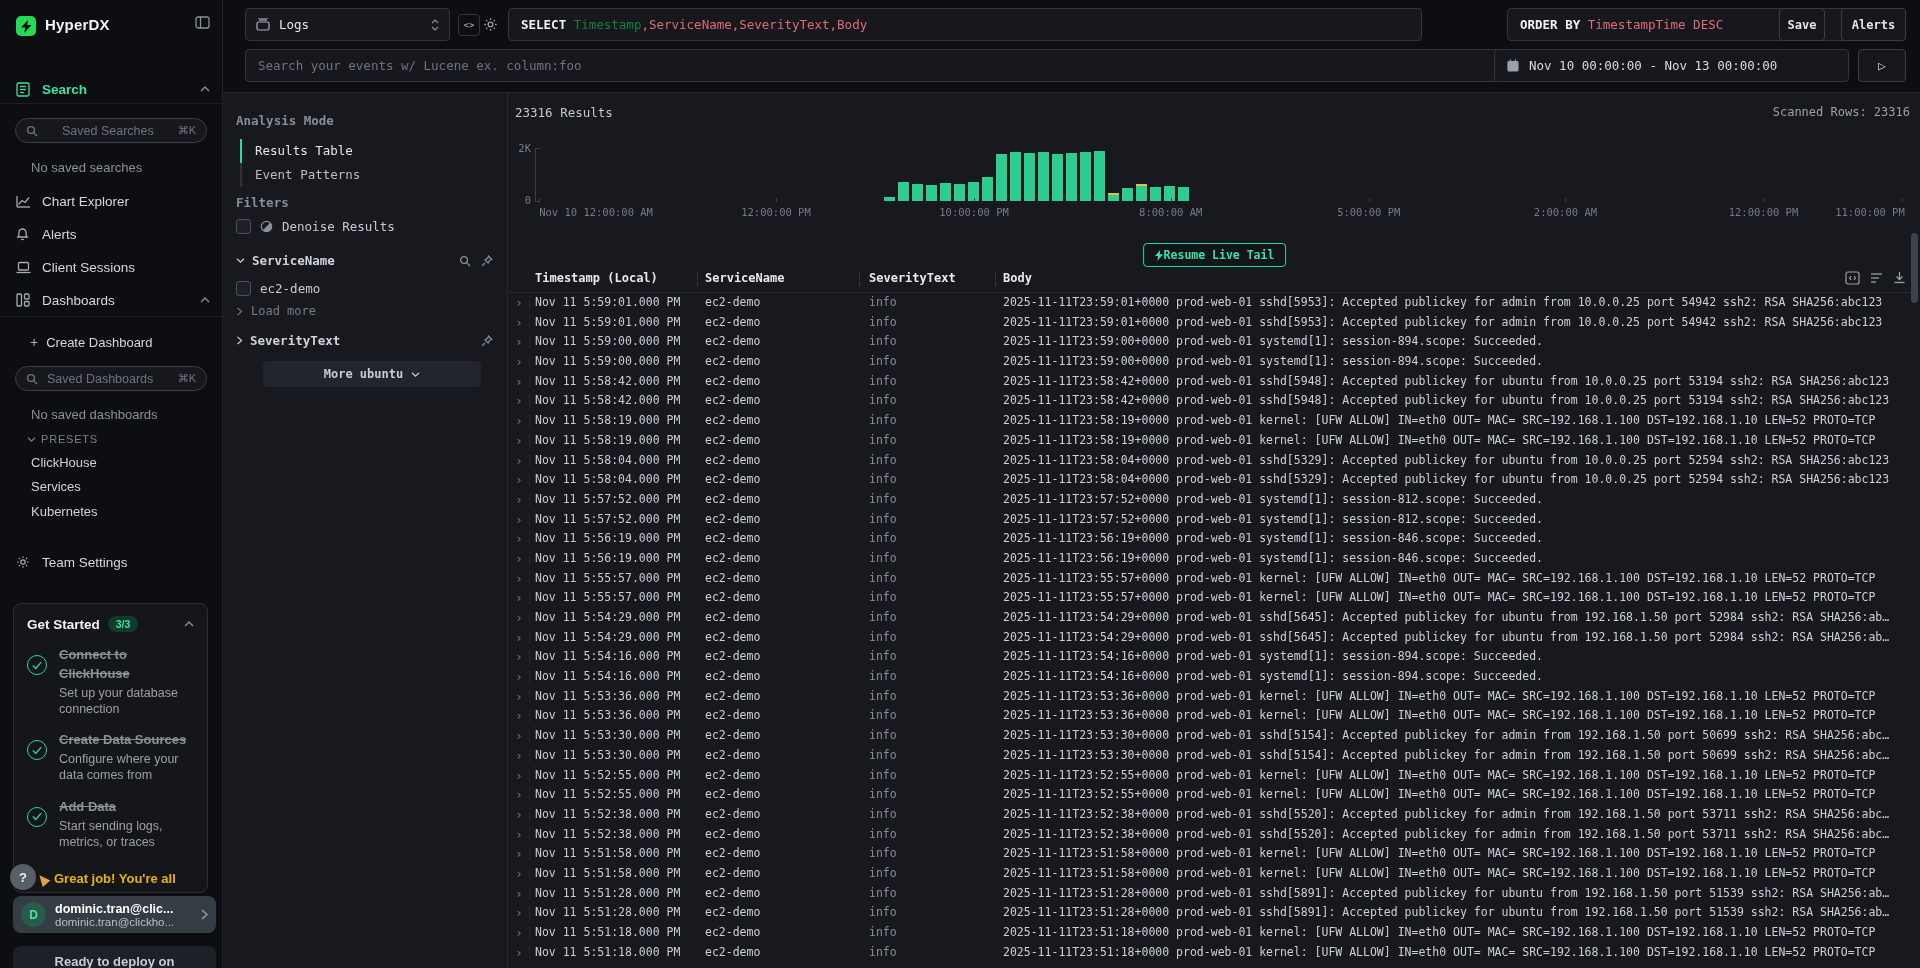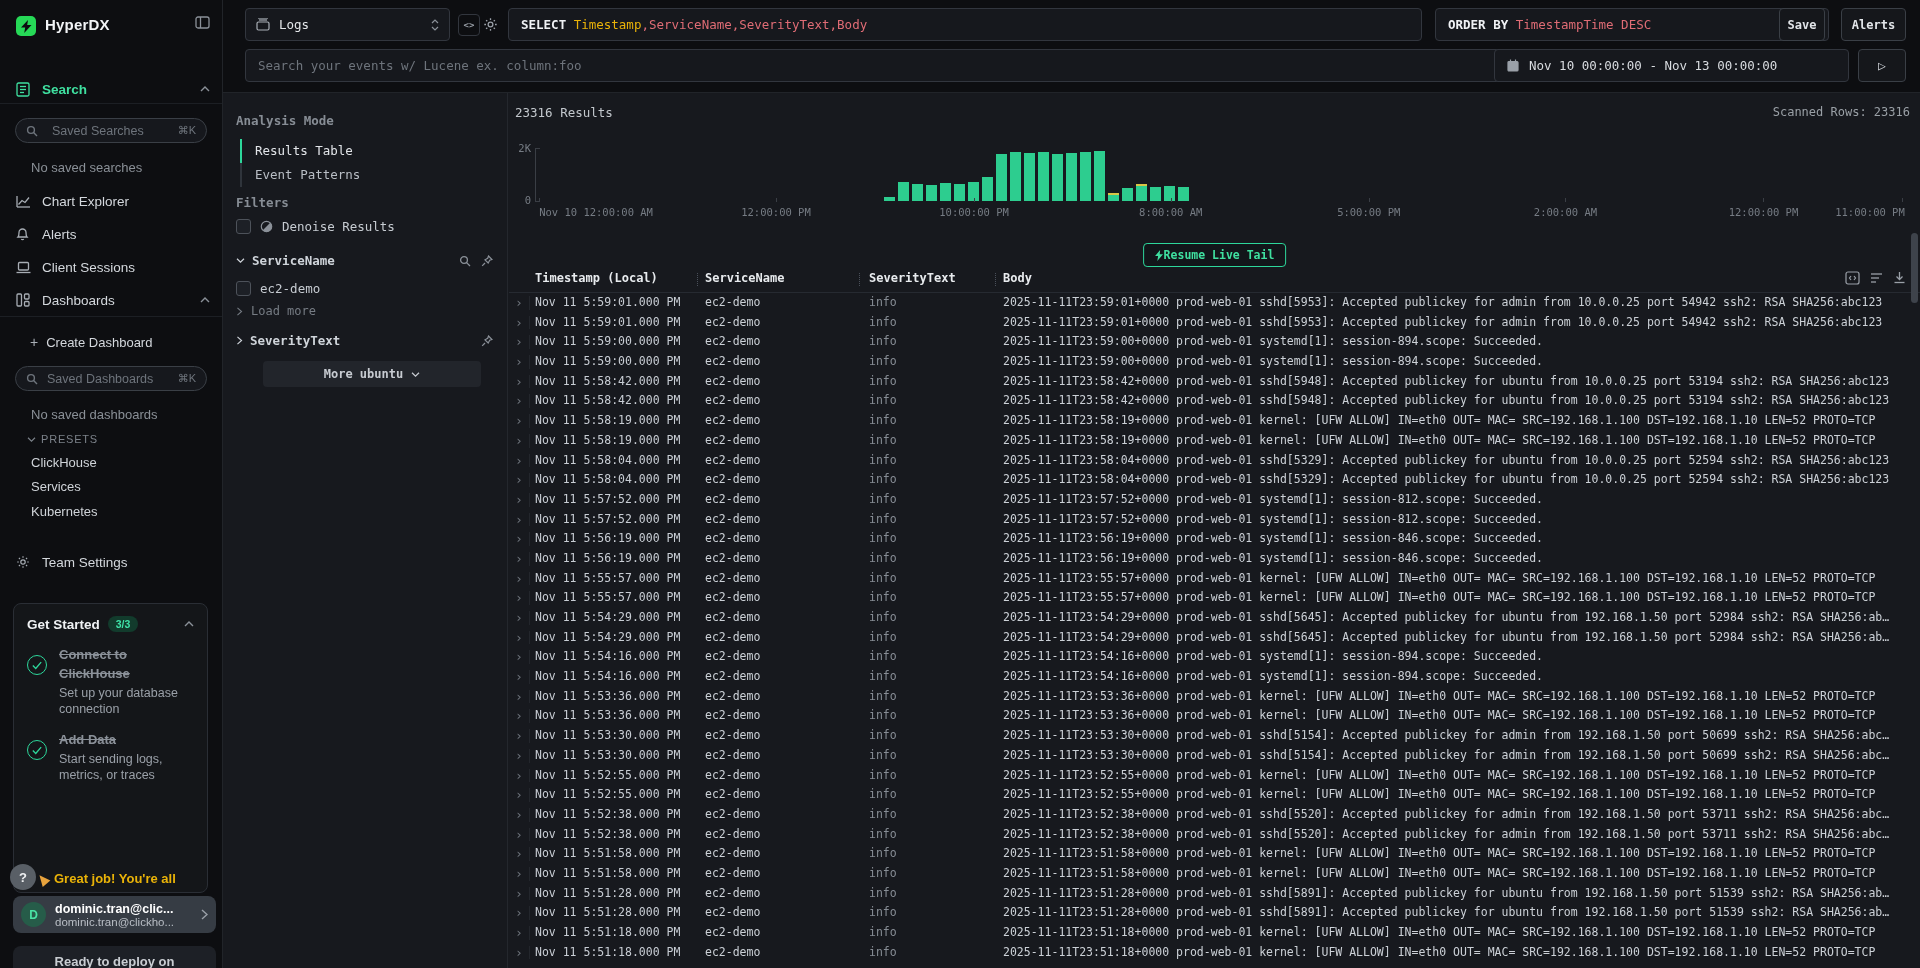--- a/index.html
+++ b/index.html
@@ -50,24 +50,24 @@
   .tb{position:absolute;box-sizing:border-box;background:#16181d;border:1px solid #32363e;border-radius:4px;display:flex;align-items:center;color:#e4e7ea;font-size:12.5px}
   .row1{top:8px;height:33px}
   .row2{top:49px;height:33px}
   .logs-select{left:22px;width:205px;padding:0 10px;cursor:pointer}
   .logs-select .lbl{margin-left:9px}
   .sel-chevs{margin-left:auto;color:#8b9199}
   .icon-btn{position:absolute;width:20px;height:20px;display:flex;align-items:center;justify-content:center;color:#9aa0a8;cursor:pointer;top:14px}
   .icon-btn.box{border:1px solid #32363e;border-radius:4px;font-size:9px;font-weight:bold}
   .query-inp{padding:8px 12px;white-space:nowrap;overflow:hidden;cursor:text}
   .kw{color:#f0f2f5;font-weight:bold}
-  .fld-purple{color:#eab308}
+  .fld-purple{color:#15803d}
   .fld-red{color:#e06c75}
   .sel-q{left:285px;width:914px}
-  .ord-q{left:1212px;width:394px}
+  .ord-q{left:1284px;width:394px}
   .tbtn{position:absolute;box-sizing:border-box;background:#15171b;border:1px solid #3a3f46;border-radius:4px;color:#e2e5e9;font-size:12px;font-weight:bold;display:flex;align-items:center;justify-content:center;cursor:pointer}
   .save-btn{left:1556px;width:46px}
   .alerts-btn{left:1618px;width:65px}
   .search-wrap{left:22px;width:1448px;padding:0}
   .search-wrap input{flex:1;height:100%;background:transparent;border:none;outline:none;color:#dfe2e6;font-family:"DejaVu Sans Mono",monospace;font-size:12.5px;padding:0 120px 0 12px}
   .search-wrap input::placeholder{color:#6e747c}
   .lang-toggle{position:absolute;right:12px;top:0;height:100%;display:flex;align-items:center;gap:7px;font-size:11.5px;cursor:pointer}
   .lang-sql{color:#9aa0a6}.lang-sep{color:#4a4f55}.lang-lucene{color:#3fe3a8}
   .date-picker{left:1271px;width:355px;padding:0 12px;cursor:pointer;color:#d9dce0}
   .date-picker .dlbl{margin-left:10px}
@@ -155,21 +155,21 @@
   </div>
   <div class="side-div" style="top:103px"></div>
 
   <div class="pill" style="top:118px">
     <span>
         <svg width="12" height="12" viewBox="0 0 12 12" fill="none" stroke="#6e747c" stroke-width="1.4">
           <circle cx="5" cy="5" r="3.4"></circle>
           <line x1="7.6" y1="7.6" x2="11" y2="11"></line>
         </svg>
       </span>
-    <input style="margin-left: 12px;" placeholder="Saved Searches">
+    <input style="margin-left: 22px;" placeholder="Saved Searches">
     <span class="kbd">⌘K</span>
   </div>
   <div class="side-empty" style="top:160px">No saved searches</div>
 
   <div class="side-item" style="top:190px">
     <span class="ic">
         <svg width="15" height="13" viewBox="0 0 15 13" fill="none" stroke="currentColor" stroke-width="1.3">
           <polyline points="1,12 1,1"></polyline>
           <polyline points="1,12 14,12"></polyline>
           <polyline points="2.5,9.5 6,5.5 9,7.5 13,2.5"></polyline>
@@ -259,20 +259,28 @@
           </svg>
         </span>
     </div>
     <div class="gs-item">
       <span class="gs-check">
           <svg width="10" height="9" viewBox="0 0 12 10" fill="none" stroke="#2dd79b" stroke-width="1.6">
             <polyline points="1,5 4.5,8.5 11,1"></polyline>
           </svg>
         </span>
       <span><span class="gs-item-title">Connect to ClickHouse</span><div class="gs-item-desc">Set up your database connection</div></span>
+    </div>
+    <div class="gs-item">
+      <span class="gs-check">
+          <svg width="10" height="9" viewBox="0 0 12 10" fill="none" stroke="#2dd79b" stroke-width="1.6">
+            <polyline points="1,5 4.5,8.5 11,1"></polyline>
+          </svg>
+        </span>
+      <span><span class="gs-item-title">Create Data Sources</span><div class="gs-item-desc">Configure where your data comes from</div></span>
     </div>
     <div class="gs-item">
       <span class="gs-check">
           <svg width="10" height="9" viewBox="0 0 12 10" fill="none" stroke="#2dd79b" stroke-width="1.6">
             <polyline points="1,5 4.5,8.5 11,1"></polyline>
           </svg>
         </span>
       <span><span class="gs-item-title">Add Data</span><div class="gs-item-desc">Start sending logs, metrics, or traces</div></span>
     </div>
   </div>

